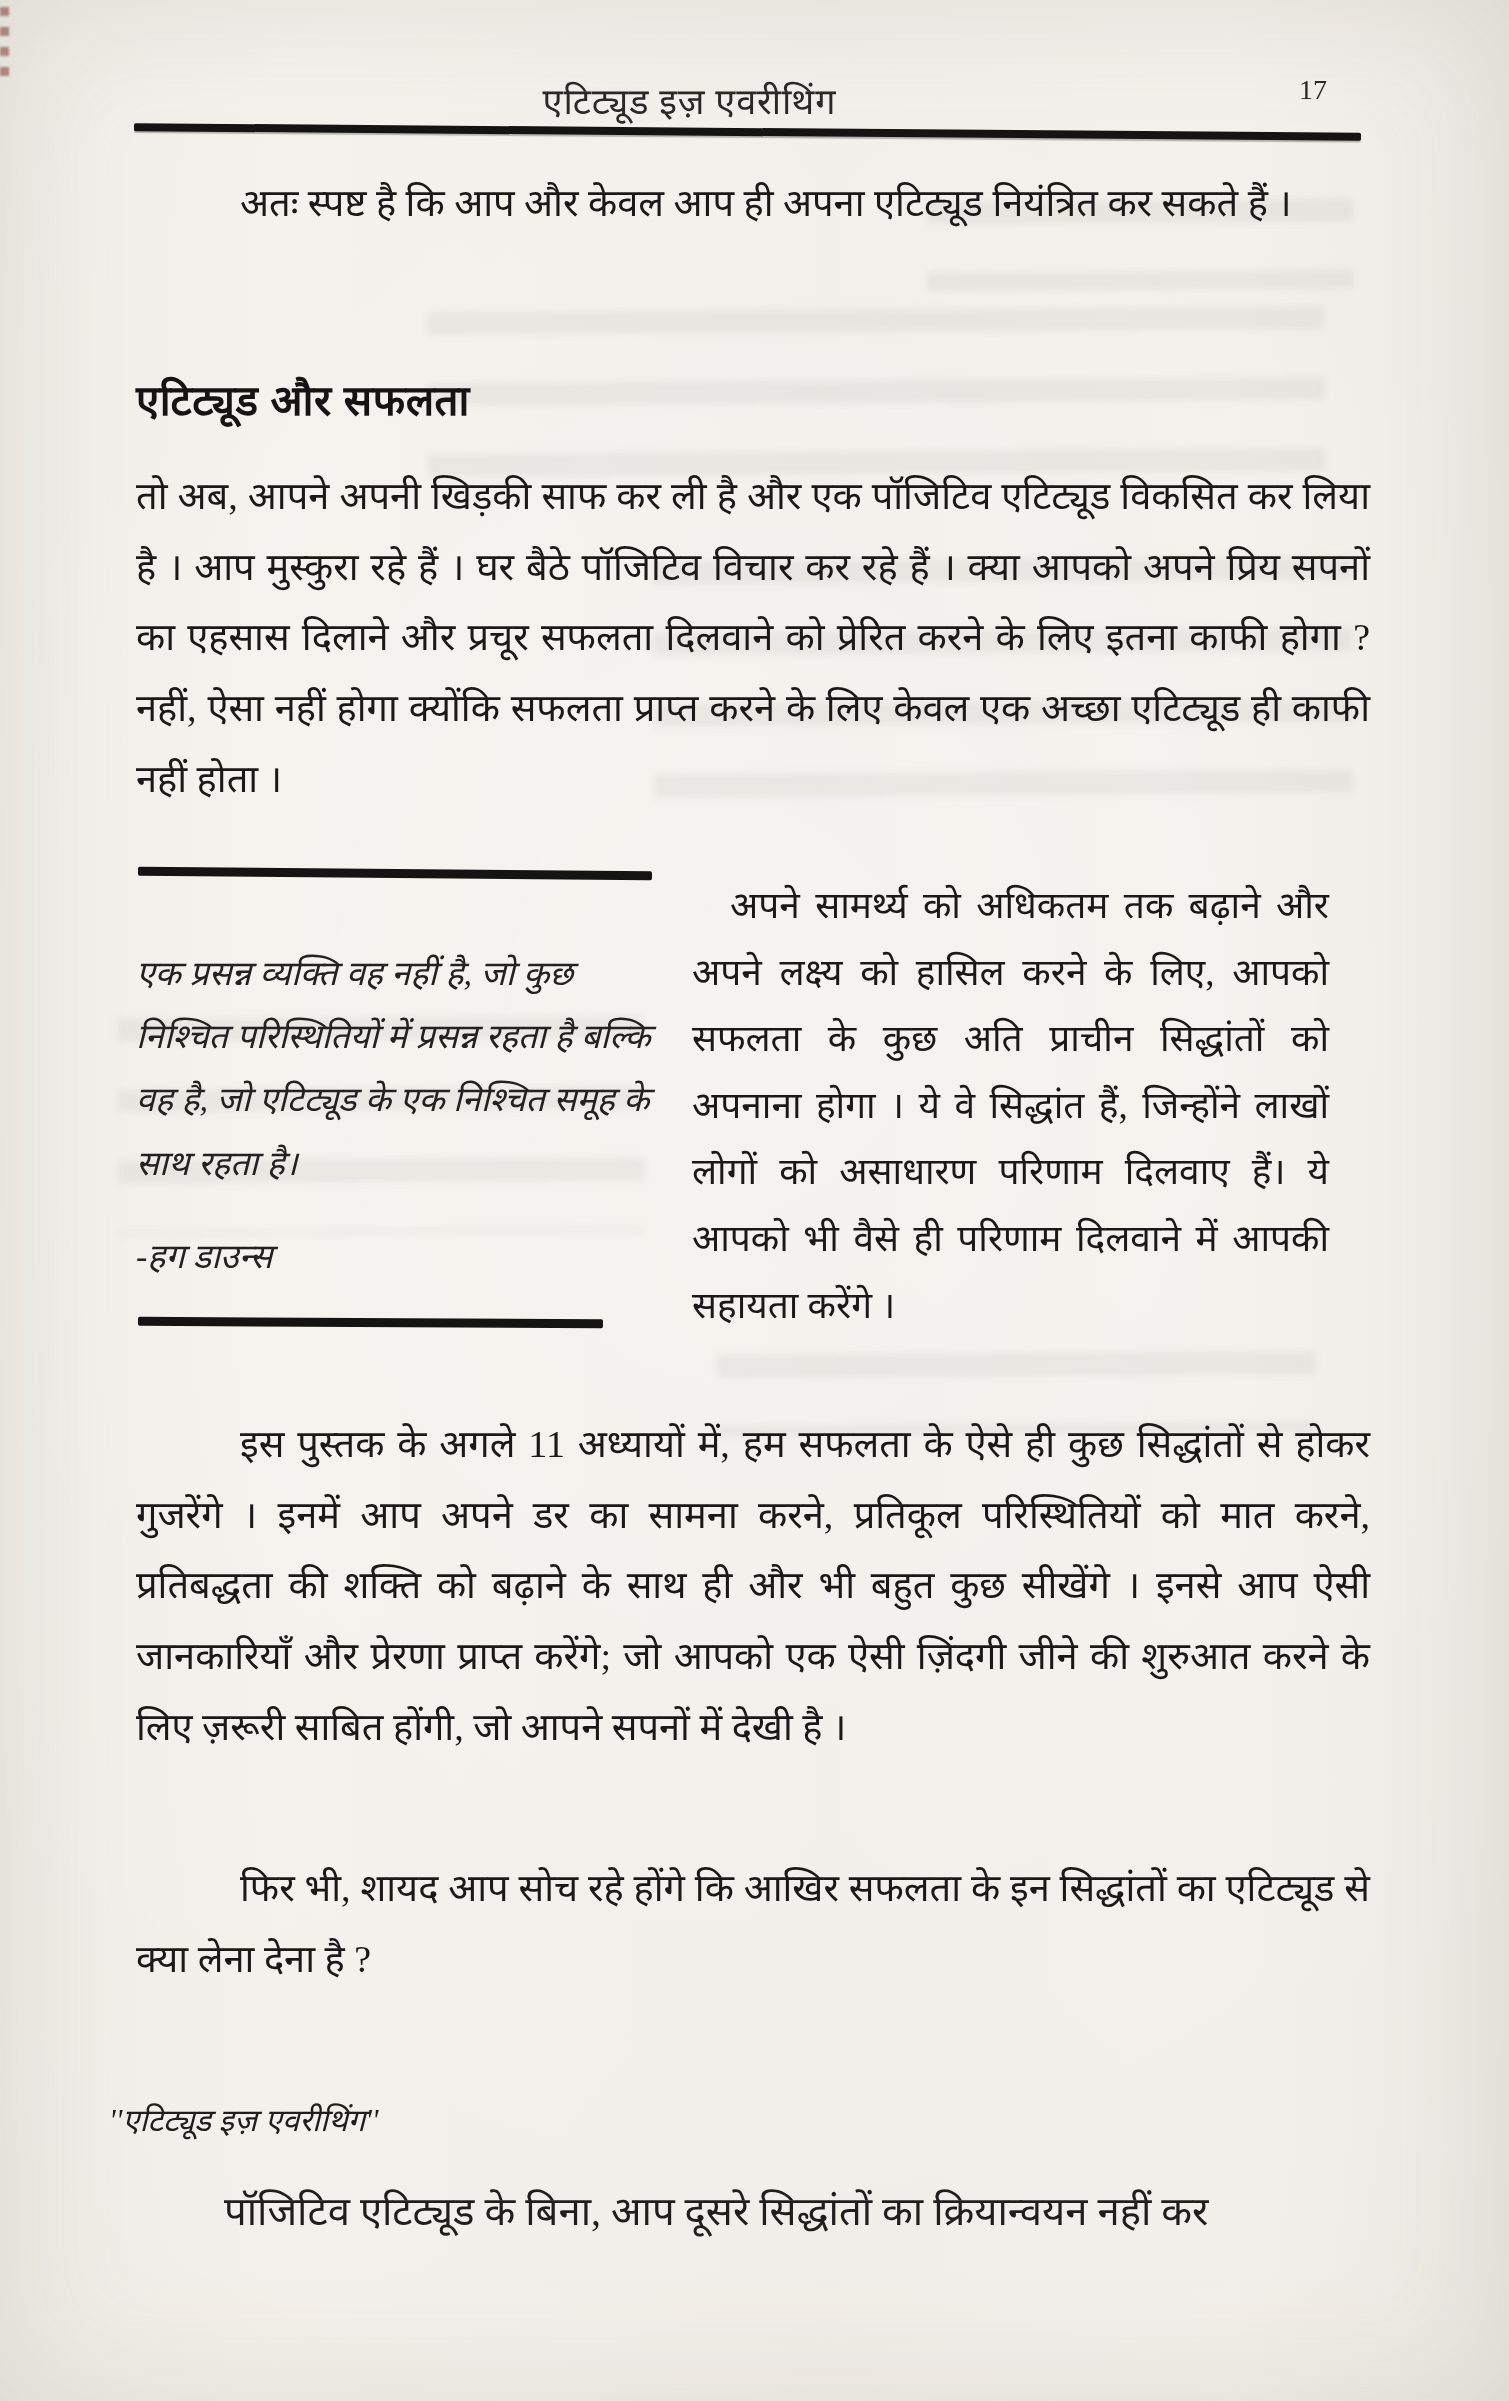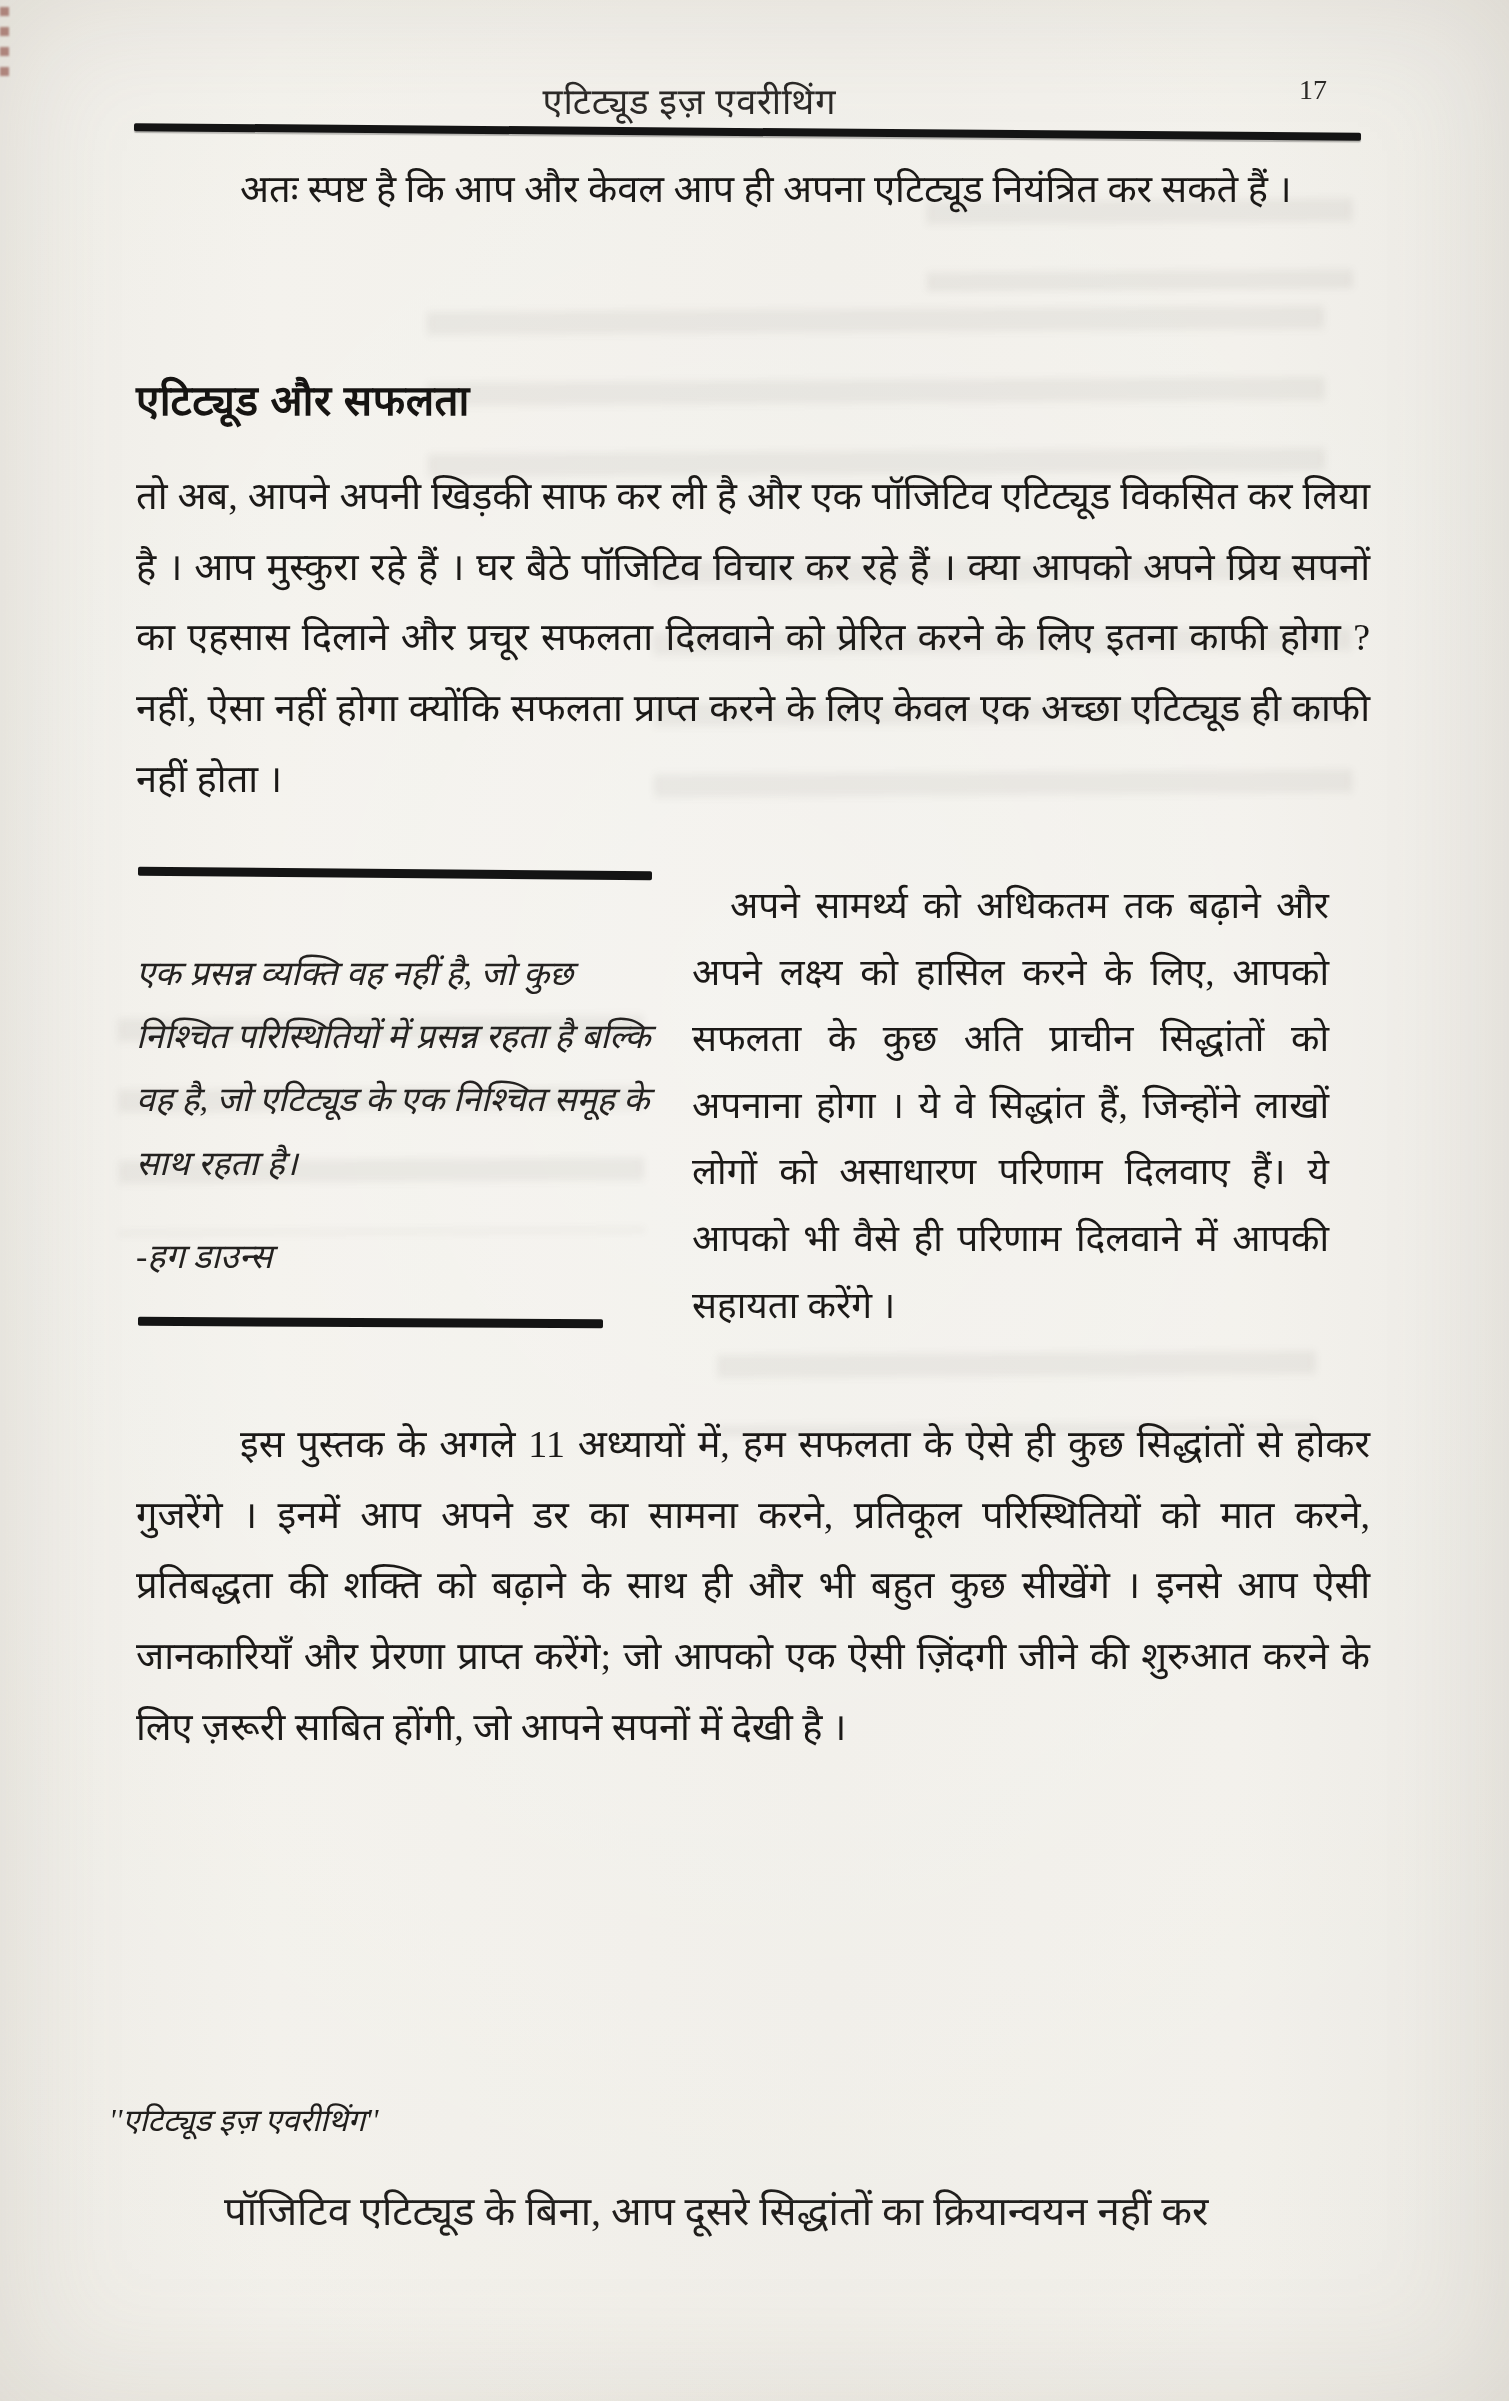--- a/index.html
+++ b/index.html
@@ -39,21 +39,21 @@
     transform: rotate(0.45deg);
     box-shadow: 0 1.8px 0.9px rgba(0,0,0,0.25);
   }
   .body-text {
     font-size: 38px;
     line-height: 1.86;
     text-align: justify;
     color: #1b1917;
   }
   .indent { text-indent: 104px; }
-  .intro-para { top: 154px; left: 136px; width: 1234px; }
+  .intro-para { top: 168px; left: 136px; width: 1234px; }
   .section-heading {
     top: 370px; left: 136px;
     font-family: "Liberation Sans", "DejaVu Sans", sans-serif;
     font-weight: bold;
     font-size: 42px;
     letter-spacing: 0.5px;
     color: #161412;
   }
   .body-para { top: 461px; left: 136px; width: 1234px; }
   .quote-rule-top {
@@ -153,20 +153,21 @@
 
   <div class="abs rule quote-rule-top"></div>
   <div class="abs pull-quote">एक प्रसन्न व्यक्ति वह नहीं है, जो कुछ निश्चित परिस्थितियों में प्रसन्न रहता है बल्कि वह है, जो एटिट्यूड के एक निश्चित समूह के साथ रहता है।</div>
   <div class="abs quote-attribution">-हग डाउन्स</div>
   <div class="abs rule quote-rule-bottom"></div>
 
   <div class="abs right-col body-text">अपने सामर्थ्य को अधिकतम तक बढ़ाने और अपने लक्ष्य को हासिल करने के लिए, आपको सफलता के कुछ अति प्राचीन सिद्धांतों को अपनाना होगा । ये वे सिद्धांत हैं, जिन्होंने लाखों लोगों को असाधारण परिणाम दिलवाए हैं। ये आपको भी वैसे ही परिणाम दिलवाने में आपकी सहायता करेंगे ।</div>
 
   <div class="abs body-text indent chapters-para">इस पुस्तक के अगले 11 अध्यायों में, हम सफलता के ऐसे ही कुछ सिद्धांतों से होकर गुजरेंगे । इनमें आप अपने डर का सामना करने, प्रतिकूल परिस्थितियों को मात करने, प्रतिबद्धता की शक्ति को बढ़ाने के साथ ही और भी बहुत कुछ सीखेंगे । इनसे आप ऐसी जानकारियाँ और प्रेरणा प्राप्त करेंगे; जो आपको एक ऐसी ज़िंदगी जीने की शुरुआत करने के लिए ज़रूरी साबित होंगी, जो आपने सपनों में देखी है ।</div>
 
+  <div class="abs body-text indent question-para">फिर भी, शायद आप सोच रहे होंगे कि आखिर सफलता के इन सिद्धांतों का एटिट्यूड से क्या लेना देना है ?</div>
 
 
   <div class="abs book-title-line">''एटिट्यूड इज़ एवरीथिंग''</div>
 
   <div class="abs closing-para">पॉजिटिव एटिट्यूड के बिना, आप दूसरे सिद्धांतों का क्रियान्वयन नहीं कर</div>
 
 </div>
 
 
 </body></html>

